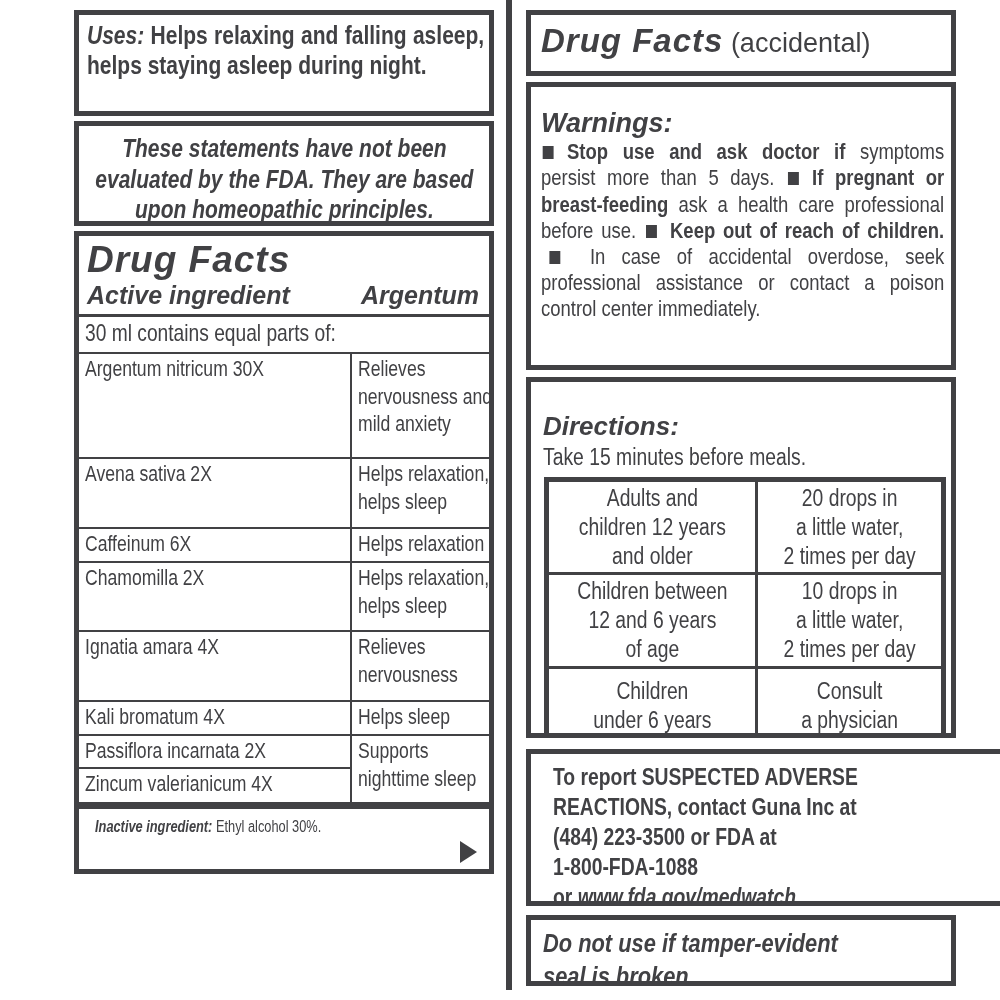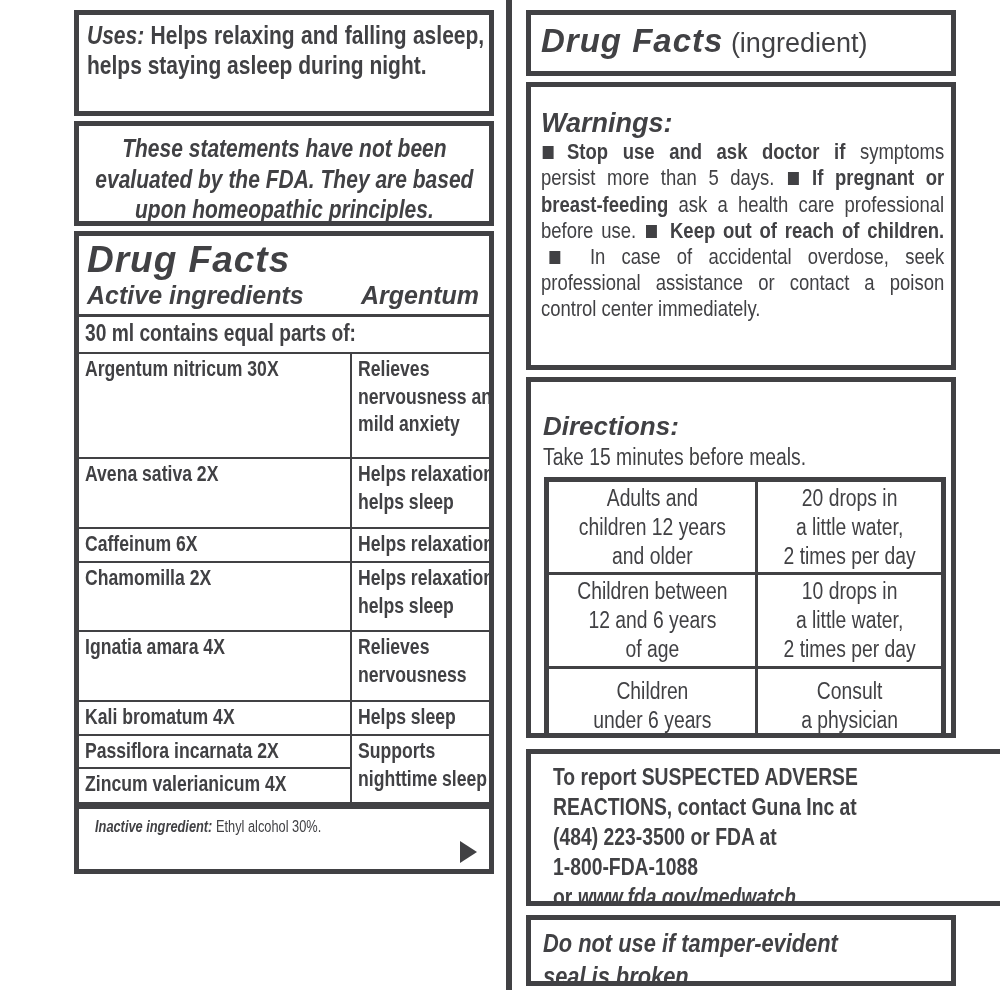--- a/index.html
+++ b/index.html
@@ -23,21 +23,21 @@
   .uses-label { font-style:italic; }
 
   .fda-box { left:58px; top:121px; width:420px; height:105px; padding:7px 8px;font-style:italic; }
   .fda-text { font-size:25px; font-weight:bold; line-height:1.22; text-align:center; }
 
   .df-box { left:58px; top:231px; width:420px; height:643px; }
   .df-head { padding:4px 8px 0 8px; }
   .df-title { font-size:37px; font-weight:bold; font-style:italic; letter-spacing:1px; line-height:1.08; }
   .df-cols { display:flex; justify-content:space-between; font-size:25px; font-weight:bold; font-style:italic; padding:1px 2px 4px 0; }
   table.ing { width:100%; border-collapse:collapse; table-layout:fixed; border-top:3px solid var(--ink); }
-  table.ing td { border:2px solid var(--ink); border-left:none; border-right:none; vertical-align:top; padding:1px 0 0 6px; font-size:22px; line-height:1.26; overflow:hidden;font-weight:bold; }
+  table.ing td { border:2px solid var(--ink); border-left:none; border-right:none; vertical-align:top; padding:1px 0 0 6px; font-size:22px; line-height:1.26; overflow:hidden; }
   table.ing td.purp { border-left:2px solid var(--ink); }
   table.ing td .cnd { display:inline-block; transform:scaleX(.8); transform-origin:0 0; white-space:pre; }
   table.ing tr.contains-row td { border-top:none; height:34px; font-size:24px; }
   .h-r1 td{height:102px} .h-r2 td{height:67px} .h-r3 td{height:31px} .h-r4 td{height:66px}
   .h-r5 td{height:67px} .h-r6 td{height:31px} .h-r7 td{height:30px} .h-r8 td{height:32px}
   .thickline { height:5px; background:var(--ink); }
   .inactive { position:relative; padding:9px 8px 0 16px; font-size:16px; }
   .inactive .lbl { font-weight:bold; font-style:italic; }
   .inactive .sxi { display:block; width:125%; transform:scaleX(.8); transform-origin:0 0; white-space:pre; }
   .arrow-right { position:absolute; right:12px; bottom:6px; width:0; height:0;
@@ -82,21 +82,21 @@
   </div>
 
   <div class="box fda-box">
     <div class="fda-text sxc">These statements have not been evaluated by the FDA. They are based upon homeopathic principles.</div>
   </div>
 
   <div class="box df-box">
     <div class="df-head">
       <div class="df-title">Drug Facts</div>
       <div class="df-cols">
-        <span>Active ingredients</span>
+        <span>Active ingredient</span>
         <span>Argentum</span>
       </div>
     </div>
     <table class="ing">
       <colgroup>
           <col style="width:272px">
           <col>
         </colgroup>
       <tbody>
           <tr class="contains-row">
@@ -142,21 +142,21 @@
     </tbody>
       </table>
     <div class="thickline"></div>
     <div class="inactive">
       <span class="sxi"><span class="lbl">Inactive ingredient:</span><span> Ethyl alcohol 30%.</span></span>
     </div>
     <div class="arrow-right"></div>
   </div>
 
   <div class="box dfc-box">
-    <span class="dfc-title">Drug Facts</span><span class="dfc-cont"> (ingredient)</span>
+    <span class="dfc-title">Drug Facts</span><span class="dfc-cont"> (accidental)</span>
   </div>
 
   <div class="box warn-box">
     <div class="warn-label">Warnings:</div>
     <div class="warn-body sx">
       <span class="bullet"></span><span class="b">Stop use and ask doctor if</span><span> symptoms persist more than 5 days. </span><span class="bullet"></span><span class="b">If pregnant or breast-feeding</span><span> ask a health care professional before use. </span><span class="bullet"></span><span class="b">Keep out of reach of children.</span><span class="bullet" style="margin-left:10px"></span><span> In case of accidental overdose, seek professional assistance or contact a poison control center immediately.</span>
     </div>
   </div>
 
   <div class="box dir-box">

